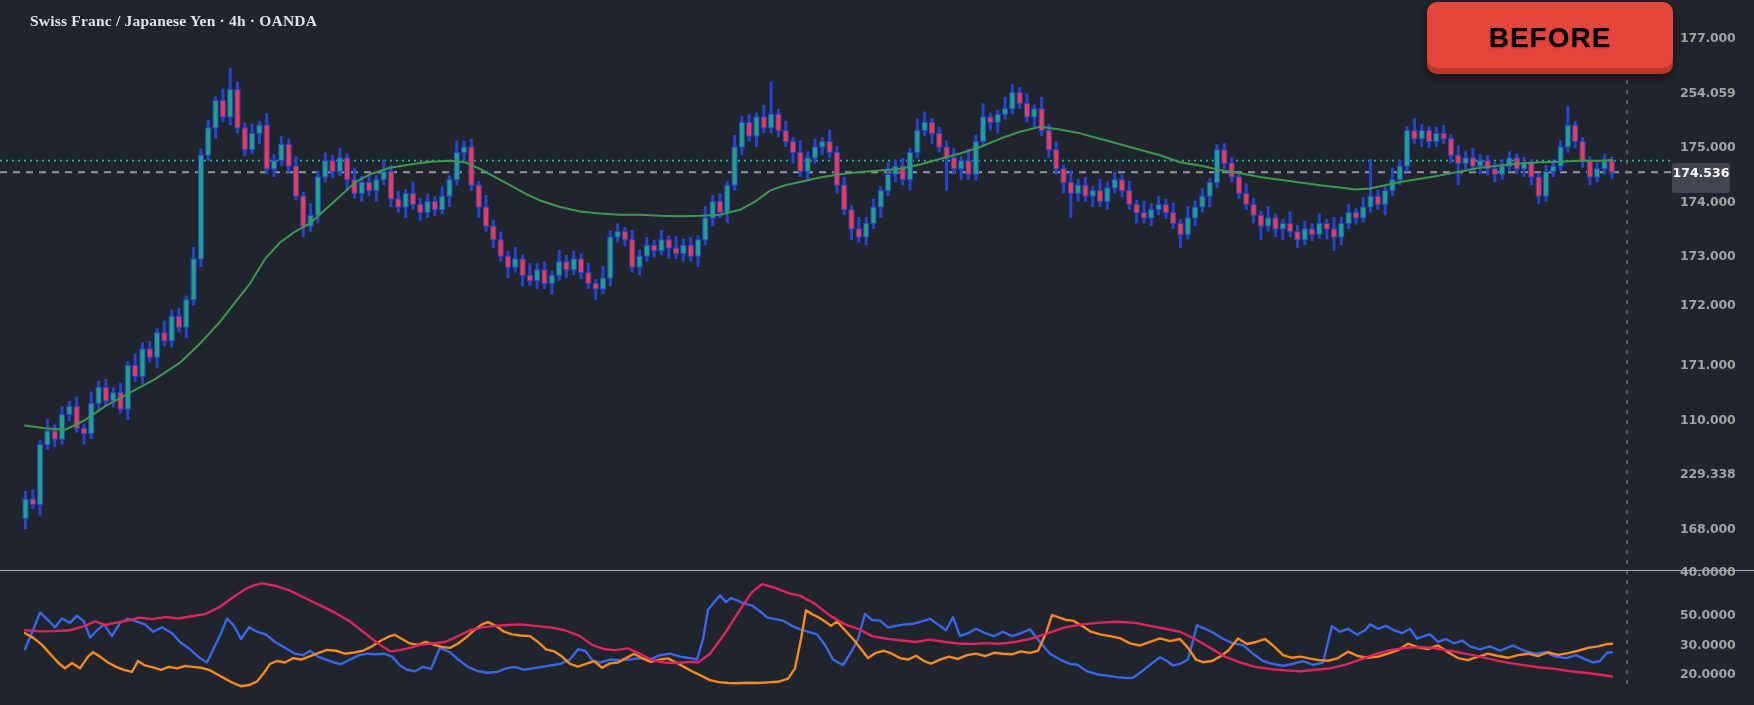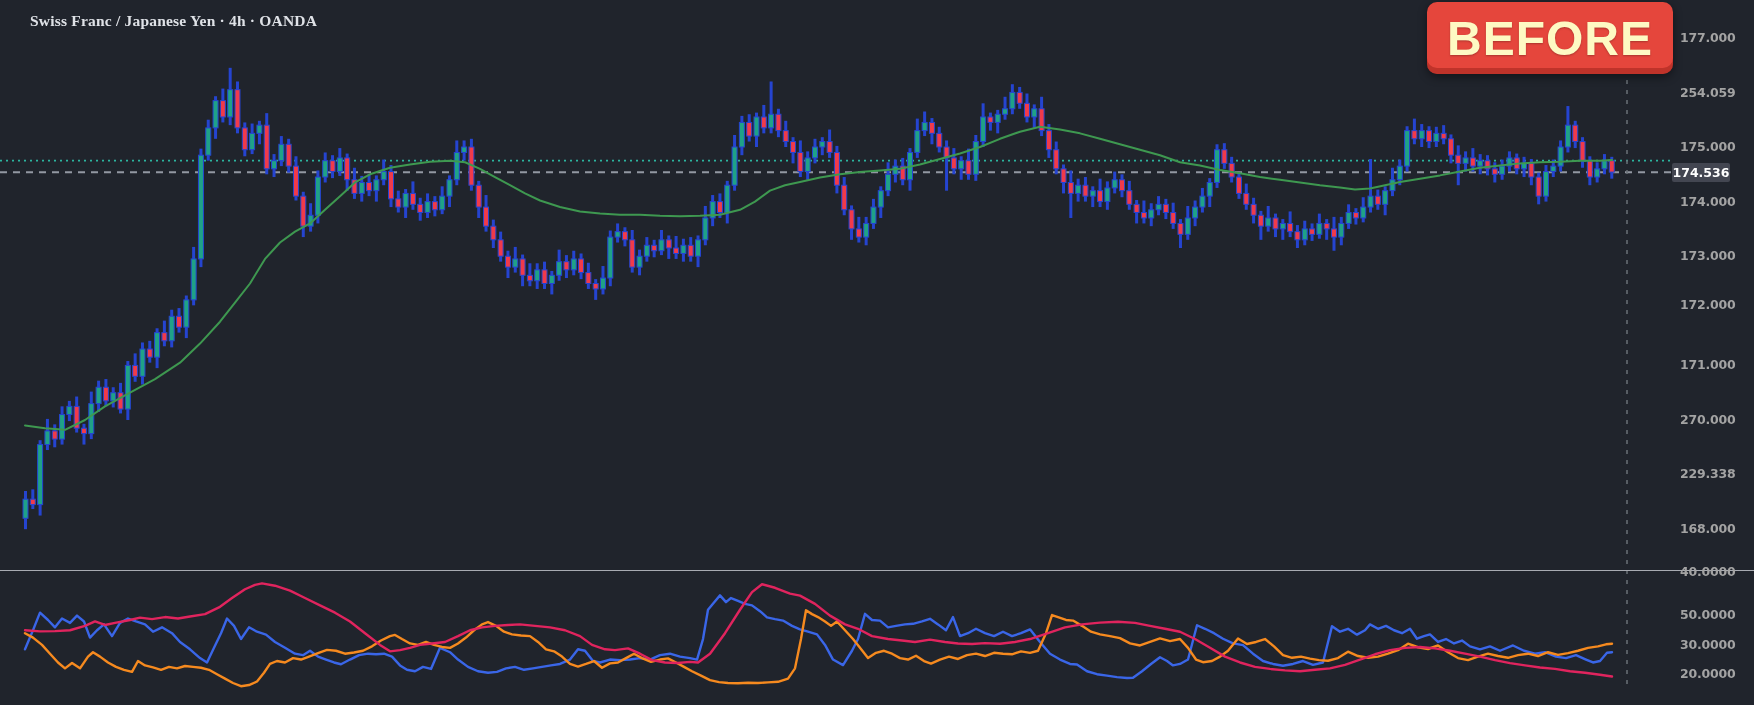--- a/index.html
+++ b/index.html
@@ -4,25 +4,25 @@
 <style>
   html,body{margin:0;padding:0;background:#14171d;}
   .root{position:relative;width:1754px;height:705px;background:#20242c;overflow:hidden;
         font-family:"DejaVu Sans",sans-serif;}
   .chart-svg{position:absolute;left:0;top:0;width:1754px;height:705px;}
   .symbol-title{position:absolute;left:30px;top:12px;color:#dfe2e7;
         font-family:"Liberation Serif",serif;font-weight:700;font-size:15.5px;letter-spacing:.2px;}
   .badge{position:absolute;left:1427px;top:2px;width:246px;height:72px;background:#e5463c;
         border-radius:10px;display:flex;align-items:center;justify-content:center;
         box-shadow:inset 0 -6px 0 rgba(120,16,10,.35), 0 3px 10px rgba(0,0,0,.45);}
-  .badge span{color:#fef9c3;font-family:"Liberation Sans",sans-serif;font-weight:800;
-        font-size:48px;letter-spacing:1px;text-shadow:0 1px 2px rgba(0,0,0,.25);}
+  .badge span{color:#000000;font-family:"Liberation Sans",sans-serif;font-weight:800;
+        font-size:28px;letter-spacing:1px;text-shadow:0 1px 2px rgba(0,0,0,.25);}
   .axis-label{position:absolute;left:1680px;height:16px;line-height:16px;color:#a3a3a3;
         font-size:12.5px;font-weight:700;letter-spacing:-.2px;white-space:nowrap;}
-  .price-tag{position:absolute;left:1672px;top:163px;width:58px;height:19px;line-height:19px;
+  .price-tag{position:absolute;left:1672px;top:163px;width:58px;height:30px;line-height:19px;
         background:#434651;color:#fff;font-size:12.5px;font-weight:700;text-align:center;
         border-radius:2px;}
   .pane-divider{position:absolute;left:0;top:570px;width:1754px;height:1px;background:#a8abb2;}
 </style>
 </head>
 <body>
 
 <div class="root">
 
   <svg class="chart-svg" width="1754" height="705" viewBox="0 0 1754 705" xmlns="http://www.w3.org/2000/svg">
@@ -490,21 +490,21 @@
   <div class="pane-divider"></div>
 
   <div>
     <div class="axis-label" style="top:30px">177.000</div>
     <div class="axis-label" style="top:84.5px">254.059</div>
     <div class="axis-label" style="top:139px">175.000</div>
     <div class="axis-label" style="top:193.5px">174.000</div>
     <div class="axis-label" style="top:248px">173.000</div>
     <div class="axis-label" style="top:297px">172.000</div>
     <div class="axis-label" style="top:357px">171.000</div>
-    <div class="axis-label" style="top:411.5px">270.000</div>
+    <div class="axis-label" style="top:411.5px">110.000</div>
     <div class="axis-label" style="top:466px">229.338</div>
     <div class="axis-label" style="top:520.5px">168.000</div>
     <div class="price-tag">174.536</div>
   </div>
 
   <div>
     <div class="axis-label" style="top:564px">40.0000</div>
     <div class="axis-label" style="top:607.3px">50.0000</div>
     <div class="axis-label" style="top:636.6px">30.0000</div>
     <div class="axis-label" style="top:665.9px">20.0000</div>

